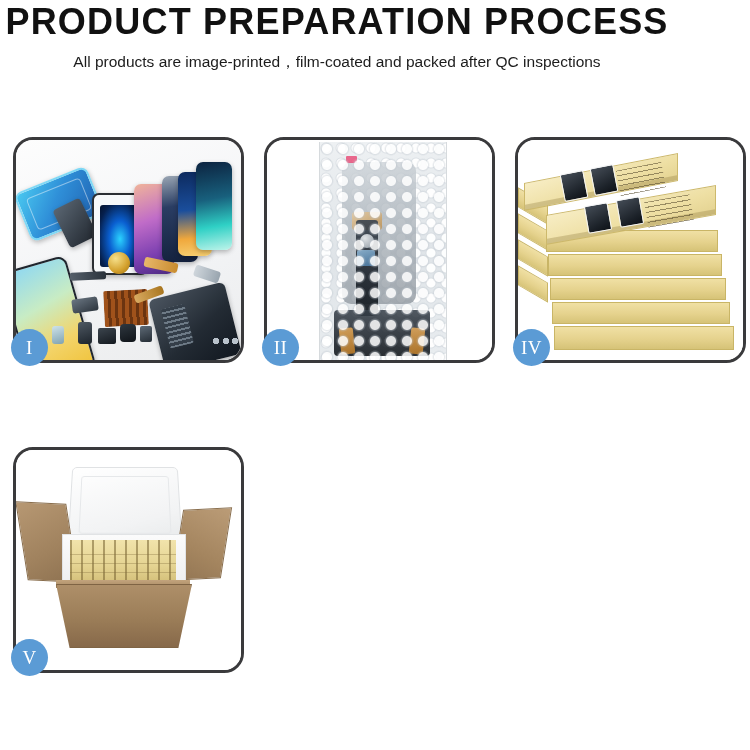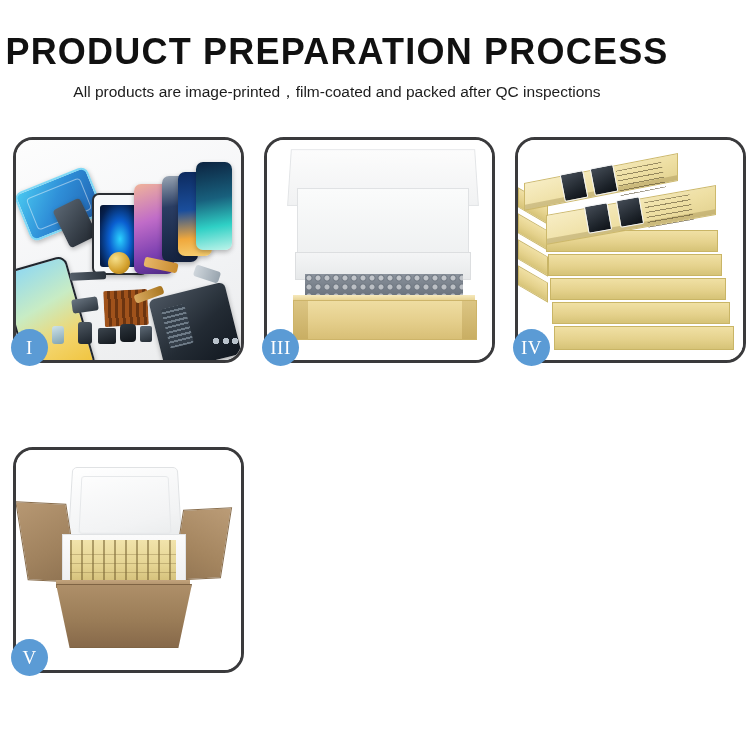--- a/index.html
+++ b/index.html
@@ -12,21 +12,20 @@
     height: 750px;
     overflow: hidden;
     font-family: "Liberation Sans", sans-serif;
     color: #1a1a1a;
     position: relative;
   }
 
   
   .header {
     width: 674px;
-    padding-top: 30px;
     text-align: center;
   }
   .title {
     font-family: "Liberation Sans", sans-serif;
     font-size: 36px;
     font-weight: 700;
     letter-spacing: 1.2px;
     color: #111111;
     line-height: 44px;
     white-space: nowrap;
@@ -492,32 +491,38 @@
       <div class="pt-c"></div>
       <div class="pt-d"></div>
       <div class="pt-e"></div>
       <div class="pt-f"></div>
       <div class="pt-g"></div>
       <div class="screws"></div>
     </div>
     <div class="badge">I</div>
   </div>
 
-
   <div class="panel">
-    <div class="panel-inner p3">
-      <div class="b3-lid"></div>
-      <div class="b3-foam-back"></div>
-      <div class="b3-foam-front"></div>
-      <div class="b3-contents"></div>
-      <div class="b3-rim"></div>
-      <div class="b3-body"></div>
+    <div class="panel-inner p2">
+      <div class="bubble-bag">
+        <div class="lcd"></div>
+        <div class="lcd-label"></div>
+        <div class="lcd-conn"></div>
+        <div class="lcd-dark"></div>
+        <div class="lcd-circle"></div>
+        <div class="lcd-blue"></div>
+        <div class="lcd-bottom"></div>
+        <div class="lcd-tab-l"></div>
+        <div class="lcd-tab-r"></div>
+        <div class="bubble-overlay"></div>
+      </div>
     </div>
-    <div class="badge">III</div>
+    <div class="badge">II</div>
   </div>
+
 
   <div class="panel">
     <div class="panel-inner p4">
       <div class="stackwrap">
         <div class="slab sl1"></div>
         <div class="slab sl2"></div>
         <div class="slab sl3"></div>
         <div class="slab sl4"></div>
         <div class="slab sl5"></div>
         <div class="slab sl6"></div>

